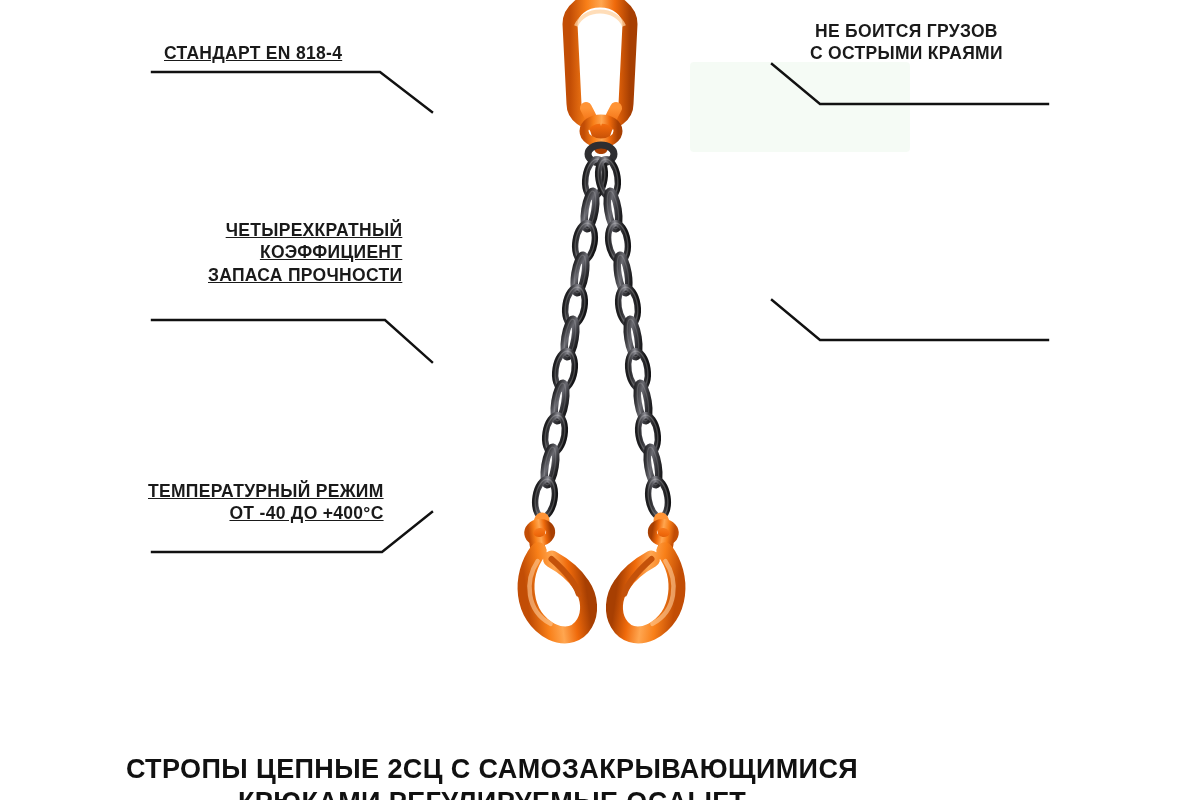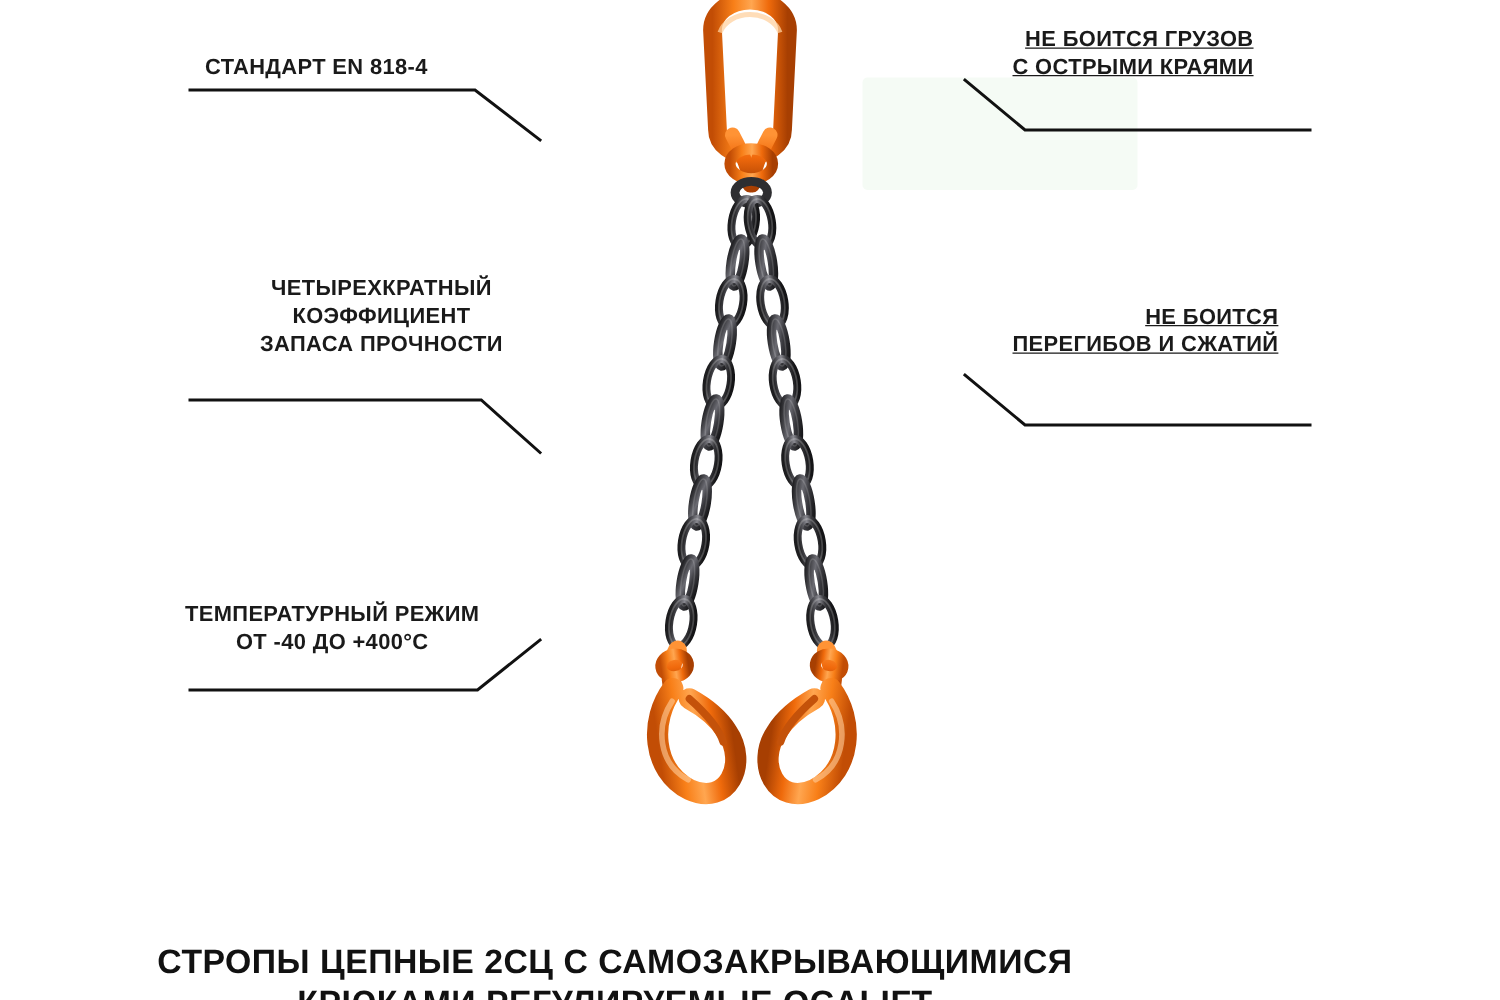--- a/index.html
+++ b/index.html
@@ -21,22 +21,22 @@
   .callout {
     position: absolute;
     color: #1a1a1a;
     font-weight: bold;
     font-size: 17.5px;
     line-height: 1.28;
     letter-spacing: 0.3px;
     text-transform: uppercase;
     white-space: pre-line;
   }
-  .callout.left  { text-align: center; }
-  .callout.right { text-align: right; text-decoration: underline; }
+  .callout.left  { text-align: right; text-decoration: underline; }
+  .callout.right { text-align: center; }
 
   
   #leaders {
     position: absolute;
     left: 0;
     top: 0;
     width: 1200px;
     height: 800px;
     pointer-events: none;
   }
@@ -102,22 +102,20 @@
   <div class="callout left" style="left:164px; top:219px;margin-left:44px;">Четырехкратный
 коэффициент
 запаса прочности</div>
 
   <div class="callout left" style="left:148px; top:480px;">Температурный режим
 от -40 до +400°C</div>
 
   <div class="callout right" style="left:810px; top:20px;">Не боится грузов
 с острыми краями</div>
 
-  <div class="callout right" style="left:810px; top:242px;">Не боится
-перегибов и сжатий</div>
 
   <svg id="product" viewBox="0 0 340 680">
     <defs>
       <linearGradient id="orangeGrad" x1="0" y1="0" x2="1" y2="0">
         <stop offset="0%" stop-color="#c24d05"></stop>
         <stop offset="28%" stop-color="#f87f18"></stop>
         <stop offset="52%" stop-color="#ffa650"></stop>
         <stop offset="75%" stop-color="#ef6a0b"></stop>
         <stop offset="100%" stop-color="#a73f02"></stop>
       </linearGradient>

